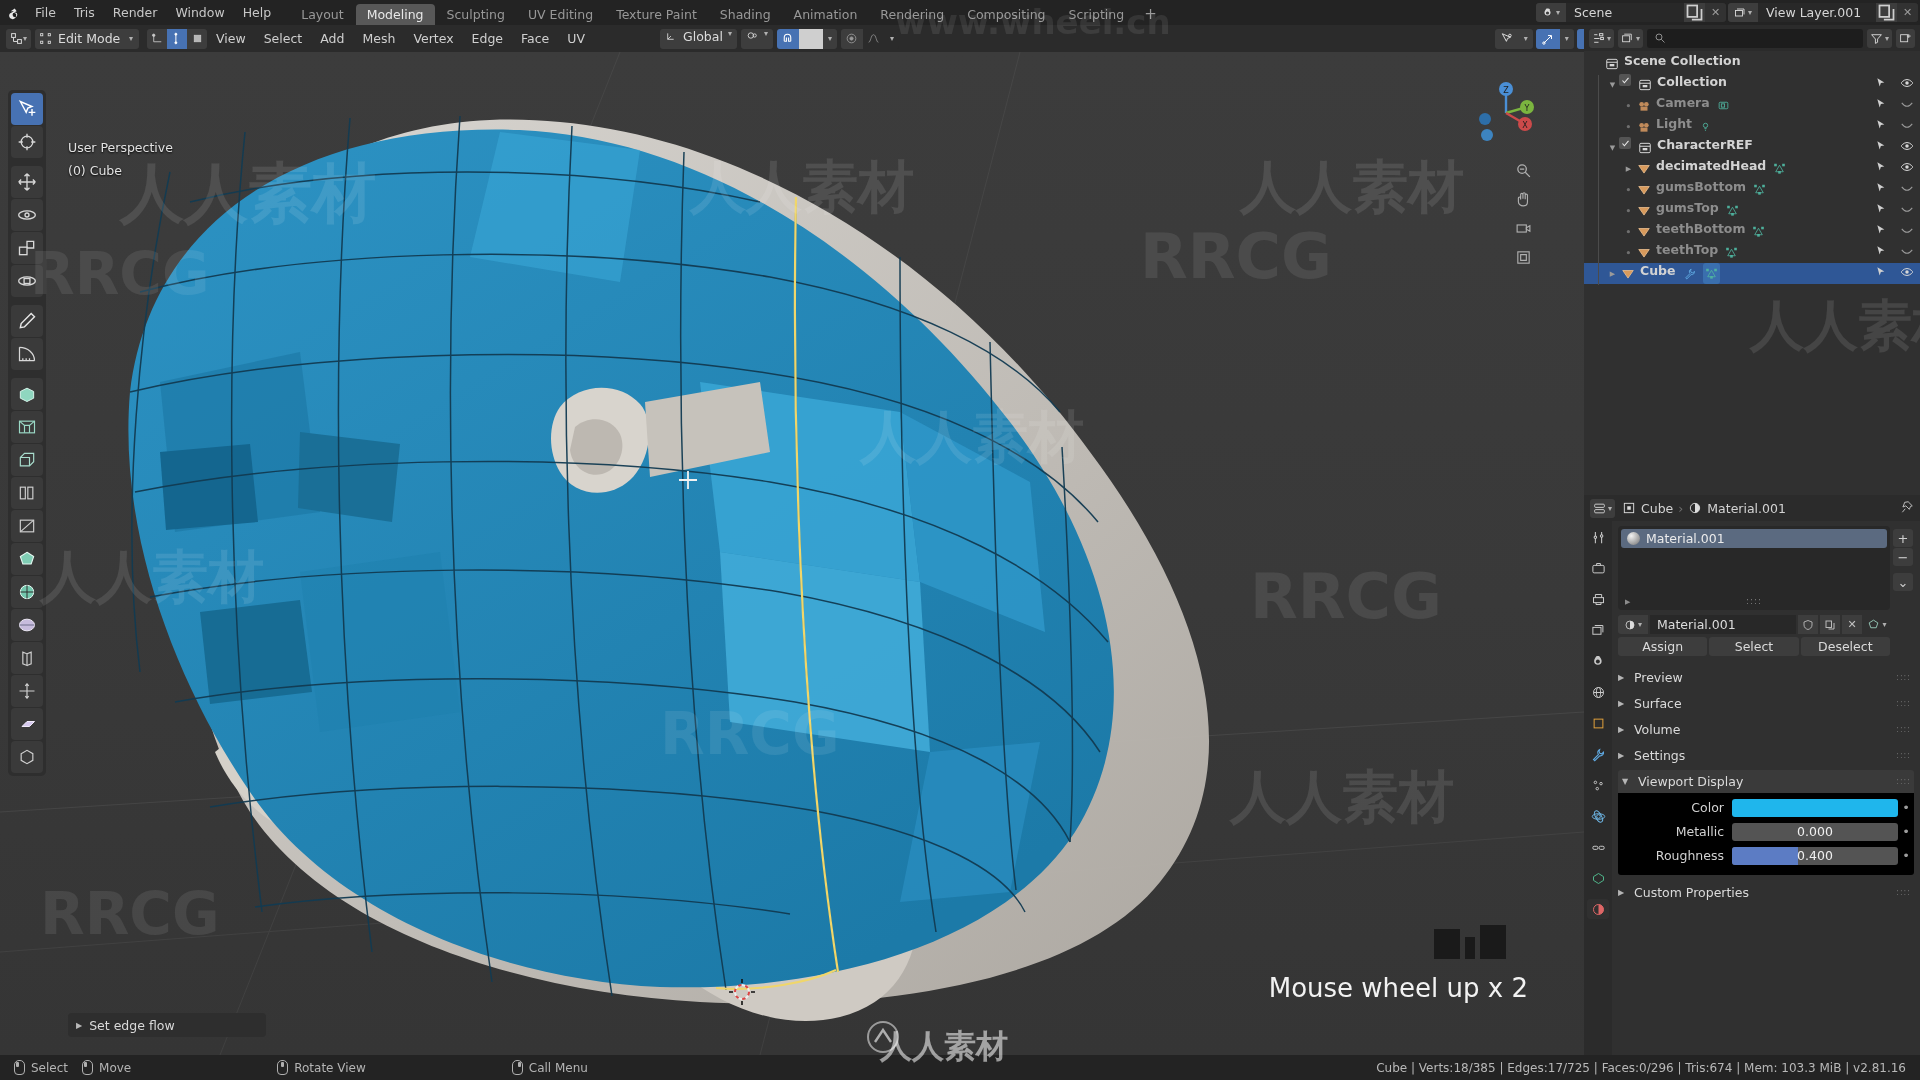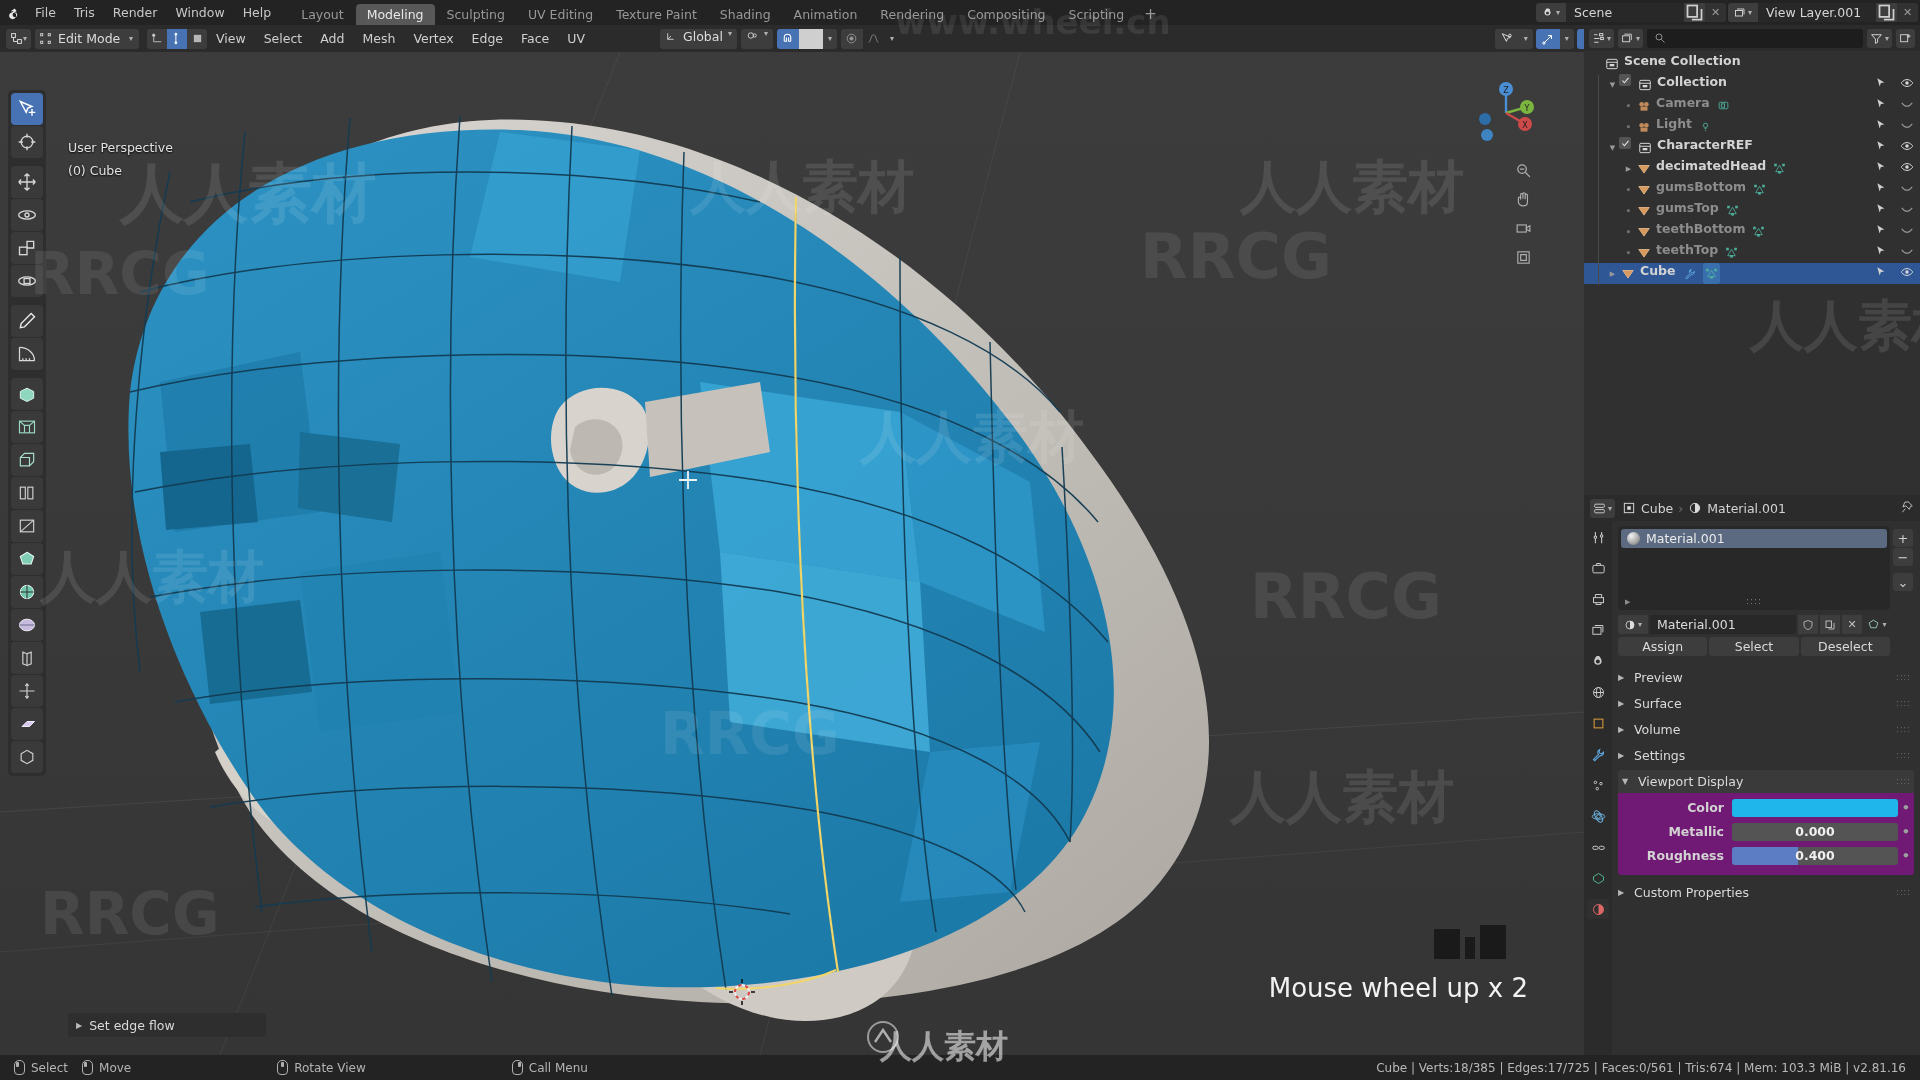--- a/index.html
+++ b/index.html
@@ -156,21 +156,21 @@
 
   .asd-row { display:flex; gap:2px; margin-top:3px; }
   .asd-btn { flex:1; height:19px; background:#3d3d3d; border-radius:3px; display:flex;
     align-items:center; justify-content:center; font-size:12.5px; color:#dadada; }
 
   .sect { height:23px; display:flex; align-items:center; gap:7px; margin-top:3px; font-size:12.5px; color:#dadada; position:relative; }
   .sect .tri { font-size:8px; color:#b5b5b5; width:9px; }
   .sect .dots { position:absolute; right:3px; color:#6e6e6e; font-size:8px; letter-spacing:1px; }
   .sect.open { background:#3a3a3a; border-radius:3px 3px 0 0; padding-left:4px; }
 
-  .pgrid { padding:4px 0 6px 0; background:#701a75; border-radius:0 0 3px 3px;font-weight:bold; }
+  .pgrid { padding:4px 0 6px 0; background:#000000; border-radius:0 0 3px 3px; }
   .prow { display:flex; align-items:center; height:21px; margin-bottom:3px; }
   .plab { width:114px; text-align:right; padding-right:8px; font-size:12.5px; color:#d2d2d2; }
   .pval { flex:1; height:18px; border-radius:3px; position:relative; display:flex;
     align-items:center; justify-content:center; font-size:12.5px; color:#f0f0f0; }
   .pval.colorbox { background:#1fb6ec; }
   .pval.slider { background:#545454; }
   .pval .fill { position:absolute; left:0; top:0; bottom:0; background:#5c7cc4; border-radius:3px 0 0 3px; }
   .pval .num { position:relative; z-index:2; }
   .pdot { width:16px; display:flex; align-items:center; justify-content:center; color:#9d9d9d; font-size:13px; }
 
@@ -1286,21 +1286,21 @@
           <i class="m"></i>
         </span>
       <span>Rotate View</span>
     </div>
     <div class="sb-item gap2">
       <span class="mousegl">
           <i class="r"></i>
         </span>
       <span>Call Menu</span>
     </div>
-    <div class="sb-stats">Cube | Verts:18/385 | Edges:17/725 | Faces:0/561 | Tris:674 | Mem: 103.3 MiB | v2.81.16</div>
+    <div class="sb-stats">Cube | Verts:18/385 | Edges:17/725 | Faces:0/296 | Tris:674 | Mem: 103.3 MiB | v2.81.16</div>
   </div>
 
   <div class="wm" style="left:895px;top:2px;font-size:34px;">www.wheel.cn</div>
   <div class="wm cn" style="left:120px;top:150px;font-size:64px;">人人素材</div>
   <div class="wm cn" style="left:690px;top:150px;font-size:56px;">人人素材</div>
   <div class="wm cn" style="left:1240px;top:150px;font-size:56px;">人人素材</div>
   <div class="wm" style="left:30px;top:240px;font-size:58px;">RRCG</div>
   <div class="wm" style="left:1140px;top:220px;font-size:62px;">RRCG</div>
   <div class="wm cn" style="left:860px;top:400px;font-size:56px;">人人素材</div>
   <div class="wm" style="left:1250px;top:560px;font-size:62px;">RRCG</div>

